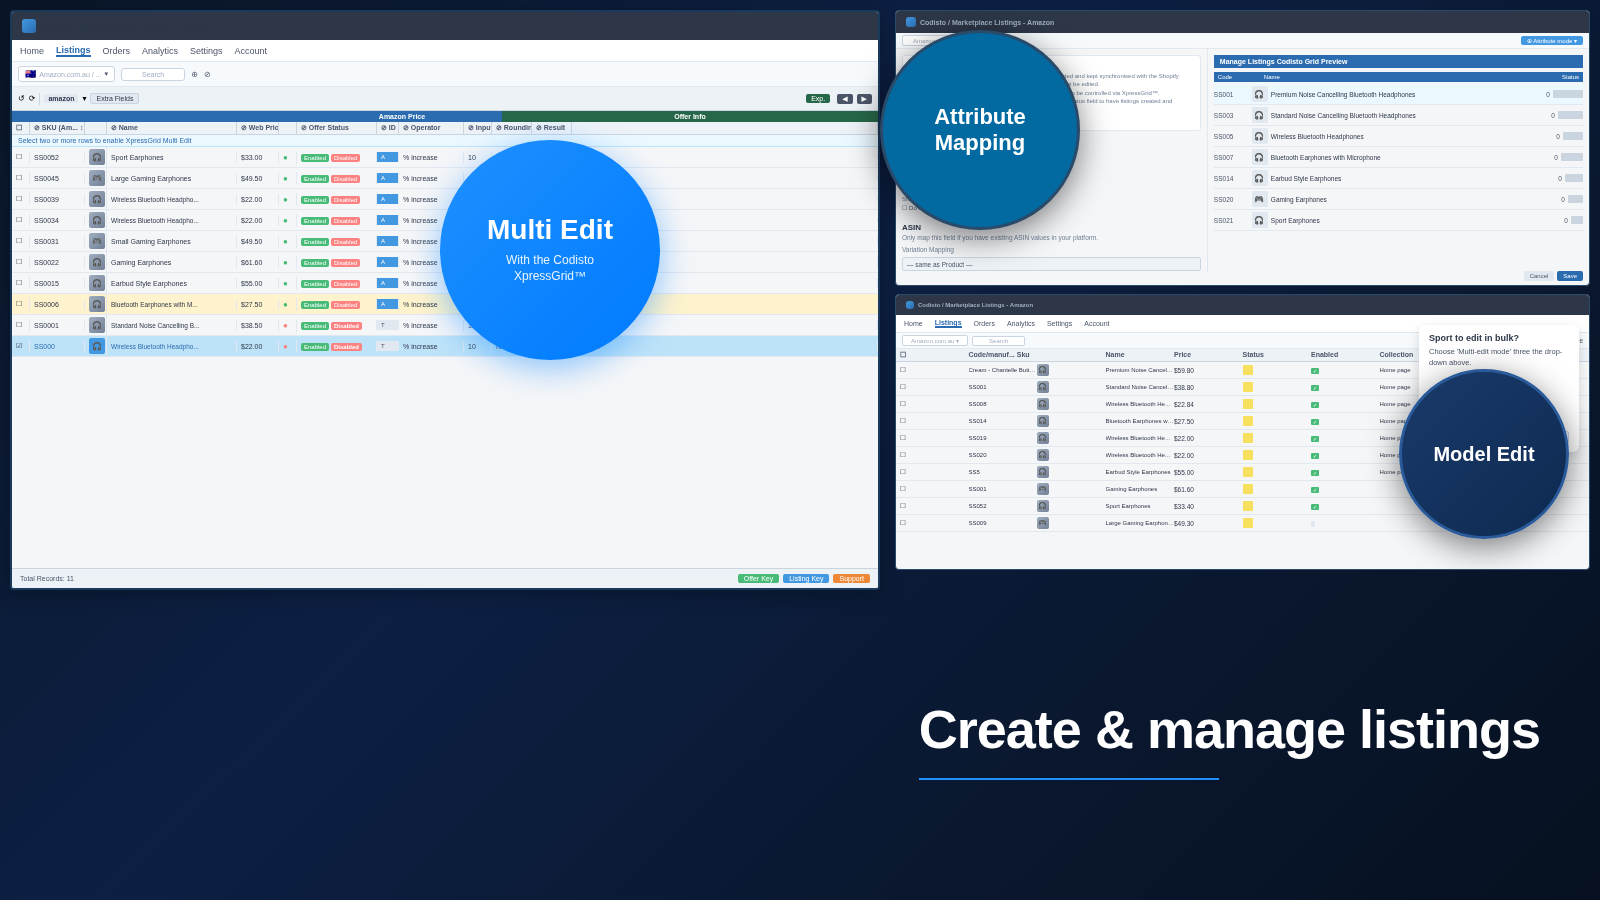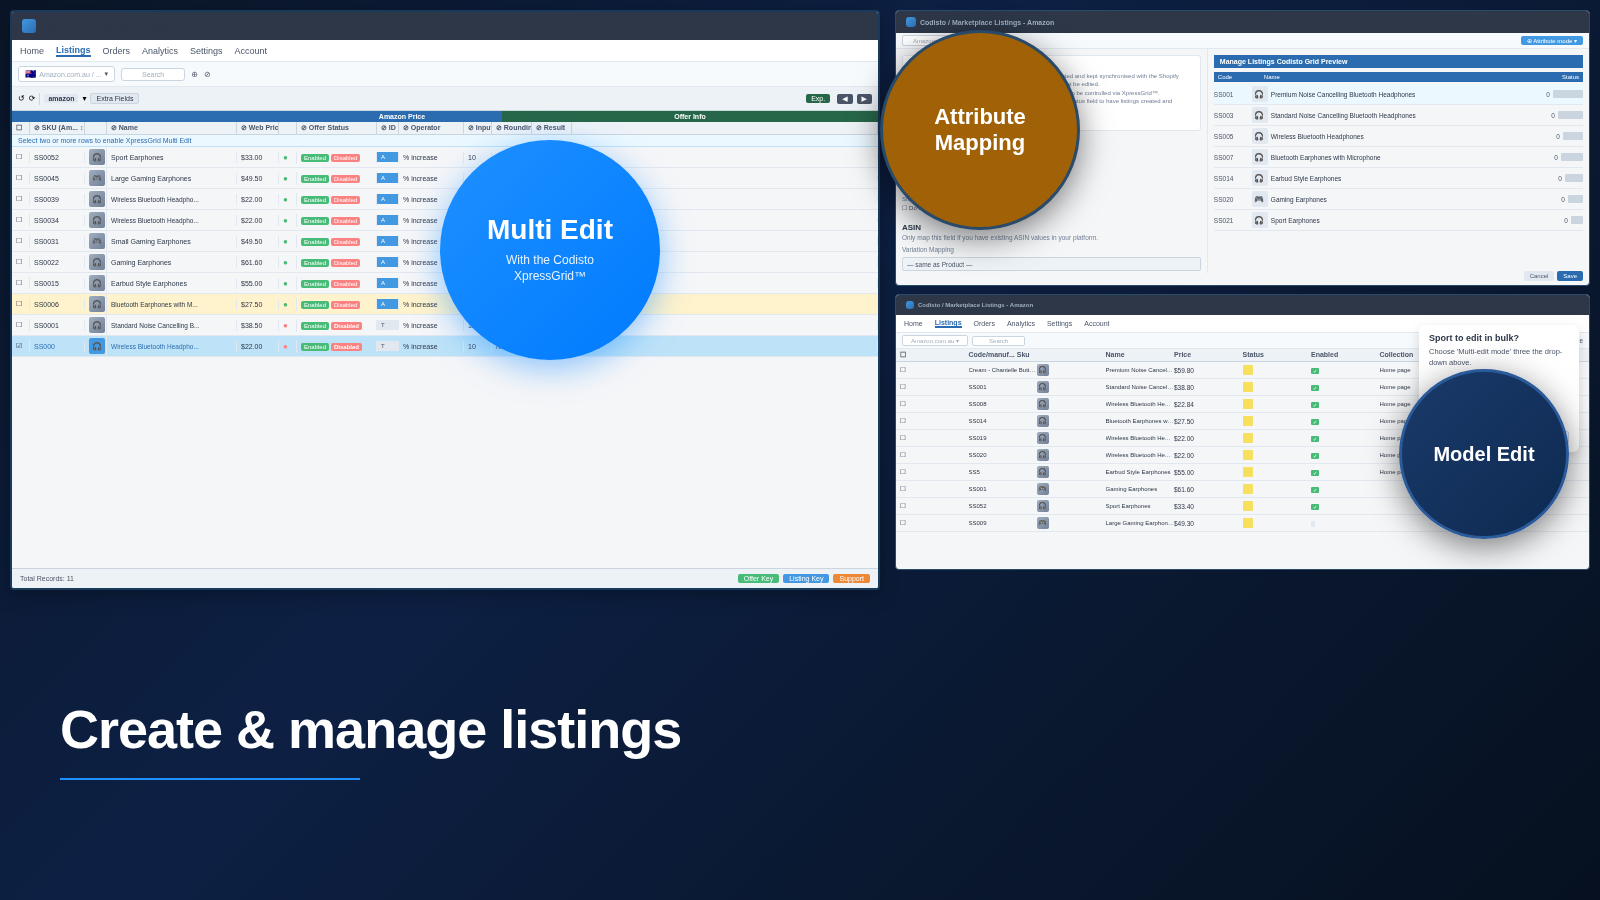--- a/index.html
+++ b/index.html
@@ -51,20 +51,21 @@
     }
 
     
     .bottom-section {
       position: absolute;
       bottom: 0; left: 0; right: 0;
       height: 320px;
       display: flex;
       align-items: center;
       padding: 0 60px;
+      justify-content: flex-end;
     }
 
     .bottom-text {
       color: white;
     }
 
     .bottom-text h1 {
       font-size: 54px;
       font-weight: 900;
       color: #ffffff;
@@ -119,21 +120,21 @@
       font-size: 12px;
       font-weight: 400;
       margin-top: 6px;
       opacity: 0.9;
       line-height: 1.4;
     }
 
     .circle-attr-mapping {
       width: 200px;
       height: 200px;
-      background: #a16207;
+      background: #0369a1;
       border: 3px solid #2a4a6a;
       top: 20px;
       left: -20px;
       box-shadow: 0 8px 32px rgba(0,0,0,0.5);
     }
 
     .circle-attr-mapping .badge-title {
       font-size: 22px;
       font-weight: 900;
       color: white;

